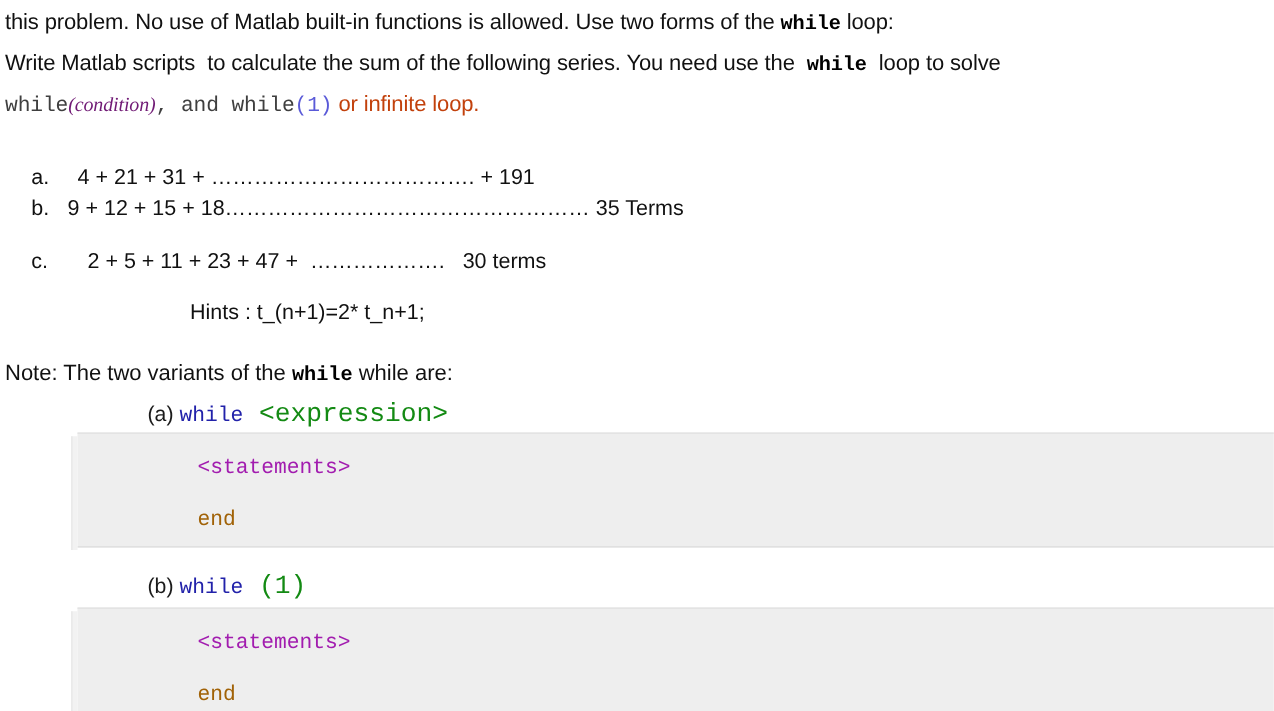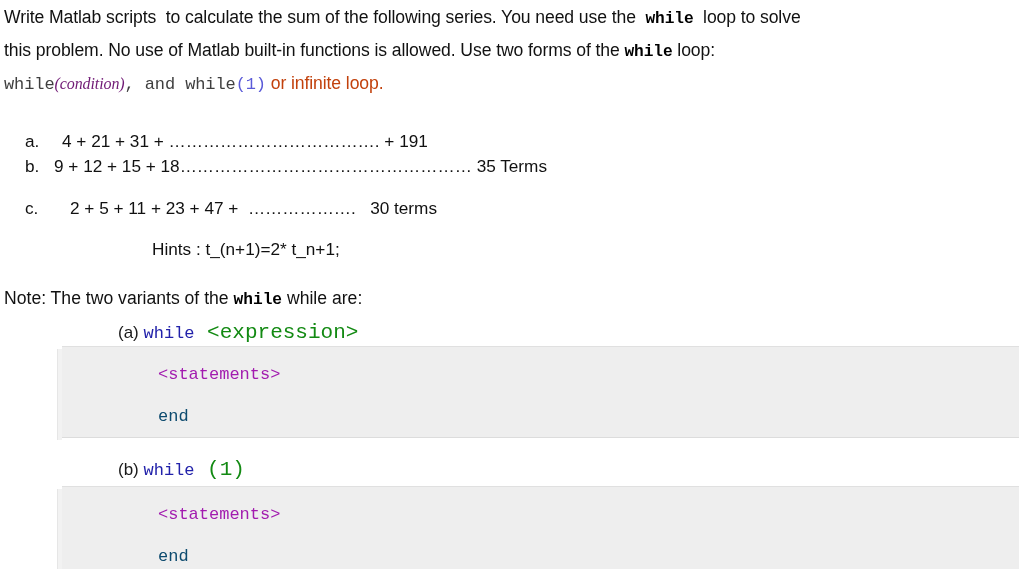--- a/index.html
+++ b/index.html
@@ -168,35 +168,35 @@
   #codeblock-b { top: 486px; height: 83px; border-bottom: none; }
 
   .code-line {
     position: absolute;
     left: 96px;
     white-space: pre;
     font-family: "Liberation Mono", "DejaVu Sans Mono", monospace;
     font-size: 17px;
   }
   .code-stmt { color: #a21caf; }
-  .code-end  { color: #0c4a6e; }
+  .code-end  { color: #a16207; }
   #codeblock-a .line-1 { top: 18px; }
   #codeblock-a .line-2 { top: 60px; }
   #codeblock-b .line-1 { top: 18px; }
   #codeblock-b .line-2 { top: 60px; }
 </style>
 </head>
 <body>
 
 <div class="page">
 
   <div class="intro">
+    <span class="ln"><span>this problem. No use of Matlab built-in functions is allowed. Use two forms of the </span><span class="mono-b">while</span><span> loop:</span></span>
+
     <span class="ln"><span>Write Matlab scripts  to calculate the sum of the following series. You need use the  </span><span class="mono-b">while</span><span>  loop to solve</span></span>
-
-    <span class="ln"><span>this problem. No use of Matlab built-in functions is allowed. Use two forms of the </span><span class="mono-b">while</span><span> loop:</span></span>
 
     <span class="ln"><span class="mono-g">while</span><span class="mono-v">(condition)</span><span class="mono-g">, and while</span><span class="mono-v-up">(1)</span><span class="plain-bold-tail"> or infinite loop.</span></span>
   </div>
 
   <div class="series">
 
     <div class="series-row row-a">
       <span class="marker">a.</span>
       <span class="body">4 + 21 + 31 + ………………………………. + 191</span>
     </div>

